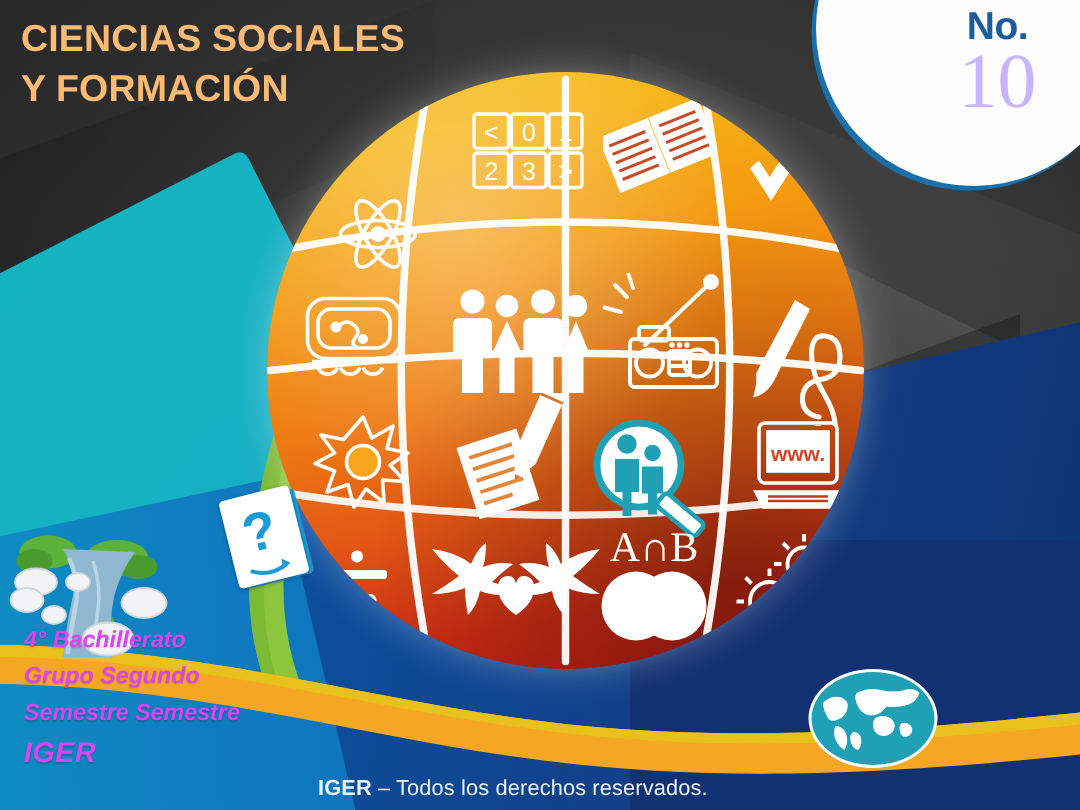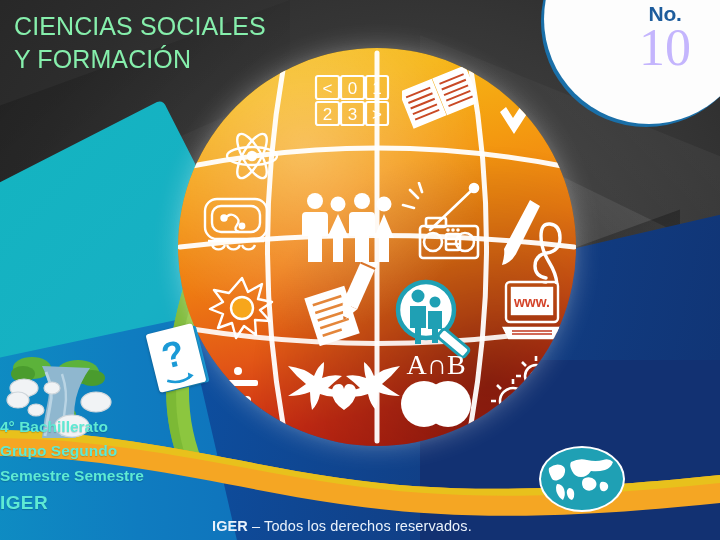--- a/index.html
+++ b/index.html
@@ -162,52 +162,53 @@
     box-shadow: -3px 3px 0 0 #1a6fa8;
   }
   .badge-txt {
     position: absolute;
     right: 16px; top: 2px;
     text-align: center;
     width: 78px;
   }
   .badge-no {
     color: #1d5c9c;
-    font-size: 21px;
+    font-size: 26px;
     font-weight: bold;
     letter-spacing: -0.3px;
     font-family: "Liberation Sans", sans-serif;
   }
   .badge-num {
     color: #c4b5fd;
     font-size: 52px;
     line-height: 0.92;
     font-family: "Liberation Serif", serif;
     margin-top: -2px;
   }
 
   
   .title {
     position: absolute;
     left: 14px; top: 10px;
     width: 290px;
-    color: #86efac;
+    color: #fdba74;
     font-size: 25px;
-    font-weight: normal;
+    font-weight: bold;
     line-height: 1.32;
     letter-spacing: 0.1px;
   }
   .meta {
     position: absolute;
-    left: 0; bottom: 22px;
-    color: #5eead4;
+    left: 16px; bottom: 22px;
+    color: #d946ef;
     font-size: 15.5px;
     font-weight: bold;
     line-height: 1.58;
     text-shadow: 0 1px 1px rgba(0,0,0,0.18);
+    font-style: italic;
   }
   .meta .big { font-size: 19px; letter-spacing: 0.4px; }
   .footer {
     position: absolute;
     left: 212px; bottom: 6px;
     color: #eaf2fb;
     font-size: 14.5px;
     letter-spacing: 0.1px;
     font-family: "Liberation Sans", sans-serif;
     text-align: right;

